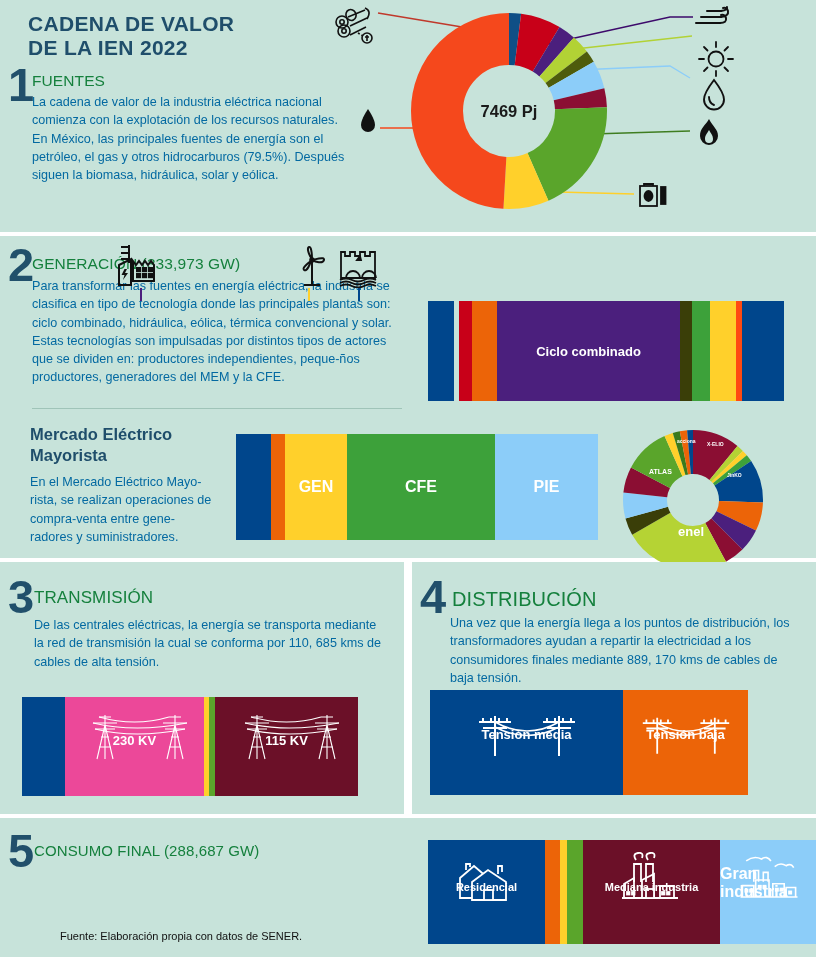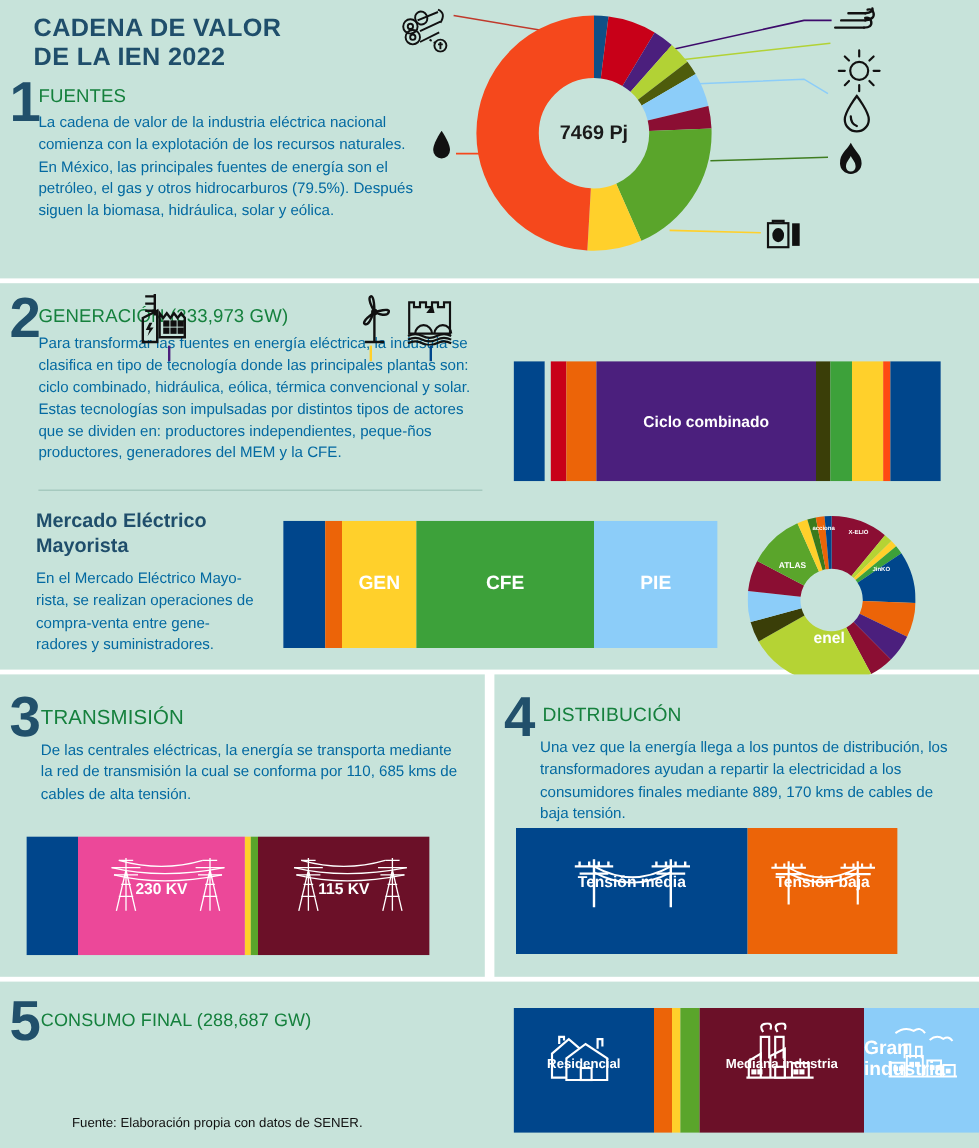--- a/index.html
+++ b/index.html
@@ -24,21 +24,21 @@
     line-height: .8; font-family: "Liberation Sans", sans-serif;
   }
   .sec-head { font-size: 15.5px; font-weight: normal; color: #15803d; letter-spacing: .1px; }
   .sec-body { font-size: 12.6px; color: #0369a1; line-height: 1.45; }
 
   .s1-num { position: absolute; left: 8px; top: 66px; }
   .s1-head { position: absolute; left: 32px; top: 72px; }
   .s1-body { position: absolute; left: 32px; top: 93px; width: 318px; }
 
   
-  #donut1 { position: absolute; left: 395px; top: 11px; }
+  #donut1 { position: absolute; left: 409px; top: 11px; }
   .donut-center-label {
     position: absolute; left: 0; top: 0; width: 100%; height: 100%;
     display: flex; align-items: center; justify-content: center;
     font-size: 16.5px; font-weight: bold; color: #1a1a1a;
     pointer-events: none;
   }
 
   .lead { position: absolute; stroke-width: 1.3px; fill: none; }
 
   .ico { position: absolute; }
@@ -332,21 +332,21 @@
           <path d="M18 14 Q60 24 112 14 M20 20 Q60 30 110 20 M24 8 Q60 18 94 8"></path>
         </svg>
       </div>
       <span class="tile-label">115 KV</span>
     </div>
   </div>
 </div>
 
 <div class="panel" id="sec4">
   <div class="bignum s3-num">4</div>
-  <div class="sec-head s3-head" style="font-size:16px;left:40px">DISTRIBUCIÓN</div>
+  <div class="sec-head s3-head" style="font-size:20px;left:40px">DISTRIBUCIÓN</div>
   <div class="sec-body s3-body" style="left:38px;top:52px;width:350px">Una vez que la energía llega a los puntos de distribución, los transformadores ayudan a repartir la electricidad a los consumidores finales mediante 889, 170 kms de cables de baja tensión.</div>
 
   <div class="hbar" style="left:18px;top:128px;width:318px;height:105px">
     <div class="tile" style="background:#00468c;width:193px">
       <div class="tile-ico" style="top:18px">
         <svg width="120" height="50" viewBox="0 0 120 50" fill="none" stroke="#fff" stroke-width="2">
           <path d="M28 8 v40 M12 14 h32 M16 20 h24"></path>
           <path d="M16 14 v-4 M24 14 v-4 M32 14 v-4 M40 14 v-4"></path>
           <path d="M92 8 v40 M76 14 h32 M80 20 h24"></path>
           <path d="M80 14 v-4 M88 14 v-4 M96 14 v-4 M104 14 v-4"></path>

